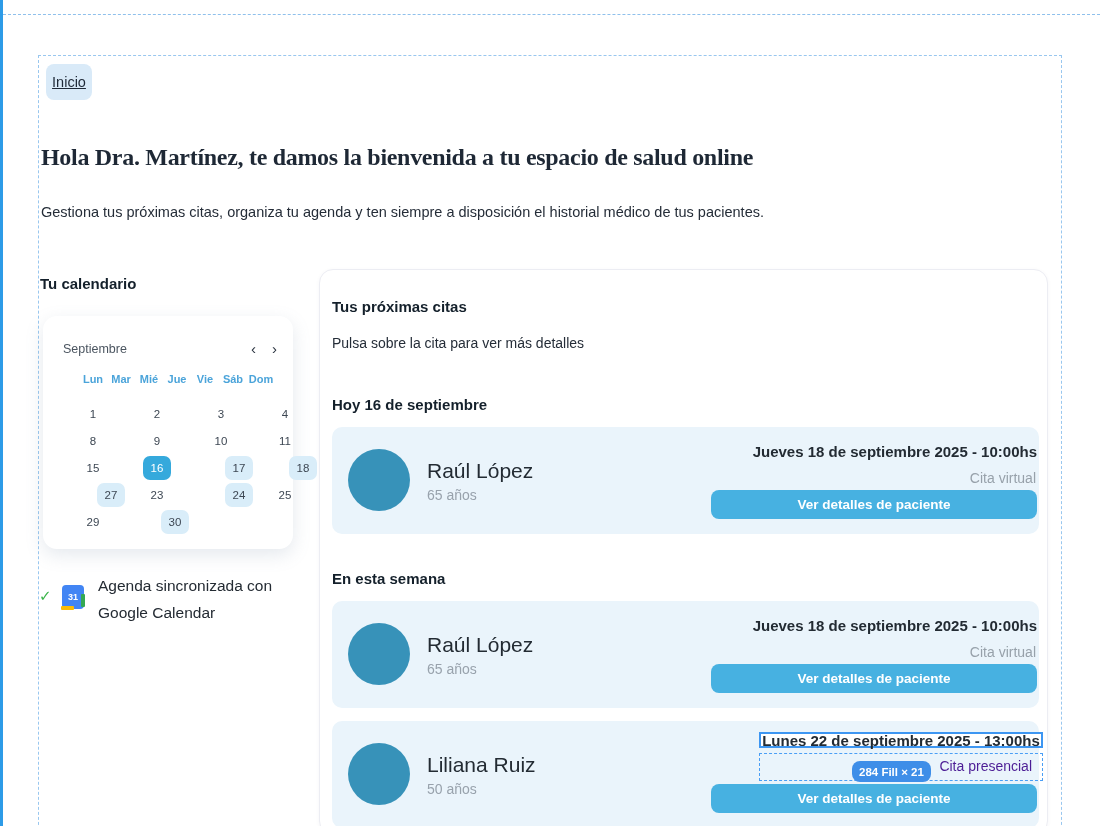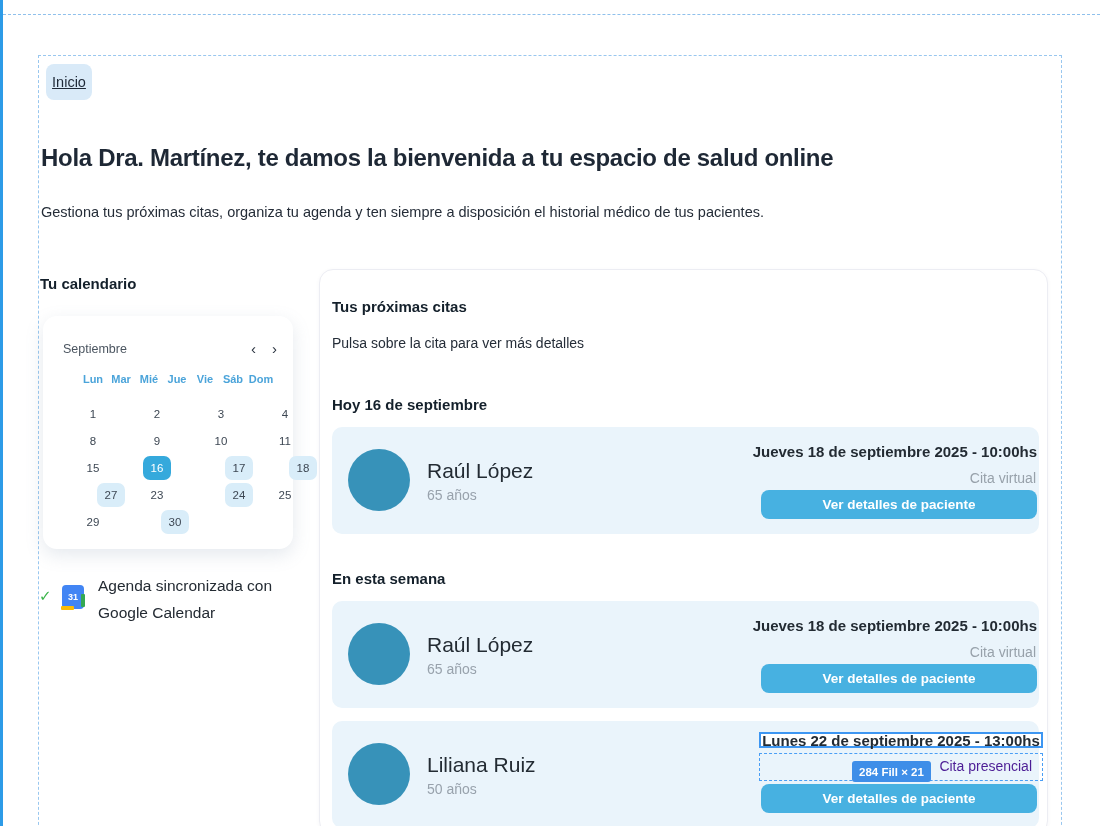--- a/index.html
+++ b/index.html
@@ -9,21 +9,21 @@
   
   .left-bar { position:absolute; left:0; top:0; width:3px; height:826px; background:#2D9BE7; }
   .top-dotted { position:absolute; left:3px; top:14px; width:1097px; height:0; border-top:1px dashed #8FC0EC; }
   .content-frame { position:absolute; left:38px; top:55px; width:1024px; height:800px; border:1px dashed #99C7EF; }
 
   
   .chip { position:absolute; left:7px; top:8px; width:46px; height:36px; background:#D9EAF8; border-radius:8px;
           display:flex; align-items:center; justify-content:center; }
   .chip a { font-size:14.5px; color:#1F2937; text-decoration:underline; cursor:pointer; }
 
-  .h1 { position:absolute; left:2px; top:88px; font-size:24px; font-weight:600; color:#1E2835; letter-spacing:-0.3px; white-space:nowrap; }
+  .h1 { position:absolute; left:2px; top:88px; font-size:24px; font-weight:600; color:#1E2835; letter-spacing:-0.3px; white-space:nowrap;font-family:Liberation Serif, serif; }
   .sub { position:absolute; left:2px; top:148px; font-size:14.5px; color:#252D38; white-space:nowrap; }
 
   
   .cal-title { position:absolute; left:1px; top:219px; font-size:15px; font-weight:700; color:#14202B; }
   .cal-card { position:absolute; left:4px; top:260px; width:250px; height:233px; background:#ffffff; border-radius:14px;
               box-shadow:0 6px 18px rgba(110,135,160,0.18); }
   .cal-head { position:absolute; left:20px; right:16px; top:26px; display:flex; justify-content:space-between; align-items:center; }
   .cal-month { font-size:12.5px; color:#4B5560; }
   .cal-nav { display:flex; gap:16px; }
   .chev { font-size:15px; color:#2B3440; cursor:pointer; line-height:12px; }
@@ -48,30 +48,30 @@
   .panel-title { position:absolute; left:12px; top:28px; font-size:15px; font-weight:700; color:#14202B; }
   .panel-hint { position:absolute; left:12px; top:65px; font-size:14px; color:#252D38; }
   .sec-h { position:absolute; left:12px; font-size:15px; font-weight:700; color:#14202B; }
 
   .appt-card { position:absolute; left:12px; width:707px; height:107px; background:#EAF4FB; border-radius:10px; cursor:pointer; }
   .avatar { position:absolute; left:16px; top:22px; width:62px; height:62px; border-radius:50%; background:#3792B9; }
   .pname { position:absolute; left:95px; top:32px; font-size:21px; color:#232B33; }
   .page-txt { position:absolute; left:95px; top:60px; font-size:14px; color:#98A2AC; }
   .pdate { position:absolute; right:2px; top:16px; font-size:15px; font-weight:600; color:#232B33; white-space:nowrap; }
   .ptype { position:absolute; right:3px; top:43px; font-size:14px; color:#97A1AA; white-space:nowrap; }
-  .pbtn { position:absolute; right:2px; top:63px; width:276px; height:29px; background:#47B1E1; border:none; border-radius:8px;
+  .pbtn { position:absolute; right:2px; top:63px; width:326px; height:29px; background:#47B1E1; border:none; border-radius:8px;
           color:#ffffff; font-size:13.5px; font-weight:600; cursor:pointer; }
 
   
   .sel-box { position:absolute; right:-4px; top:11px; width:284px; height:16px; background:#ffffff;
              border:2px solid #3D96F2; display:flex; align-items:center; justify-content:center; }
   .sel-box span { font-size:15px; font-weight:600; color:#232B33; white-space:nowrap; }
   .dash-box { position:absolute; right:-4px; top:32px; width:284px; height:28px; border:1px dashed #4A9EF5; }
   .dash-box .ptype2 { position:absolute; right:10px; top:4px; font-size:14px; color:#4c1d95; white-space:nowrap; }
-  .measure-badge { position:absolute; left:92px; top:7px; height:21px; padding:0 7px; background:#3E8EE8; border-radius:3px;
+  .measure-badge { position:absolute; left:92px; top:7px; height:21px; padding:0 7px; background:#3E8EE8; border-radius:8px;
                    color:#ffffff; font-size:11.5px; font-weight:700; display:flex; align-items:center; white-space:nowrap; z-index:2; }
 </style>
 </head>
 <body>
 
 <div id="canvas">
   <div class="left-bar"></div>
   <div class="top-dotted"></div>
 
   <div class="content-frame">

